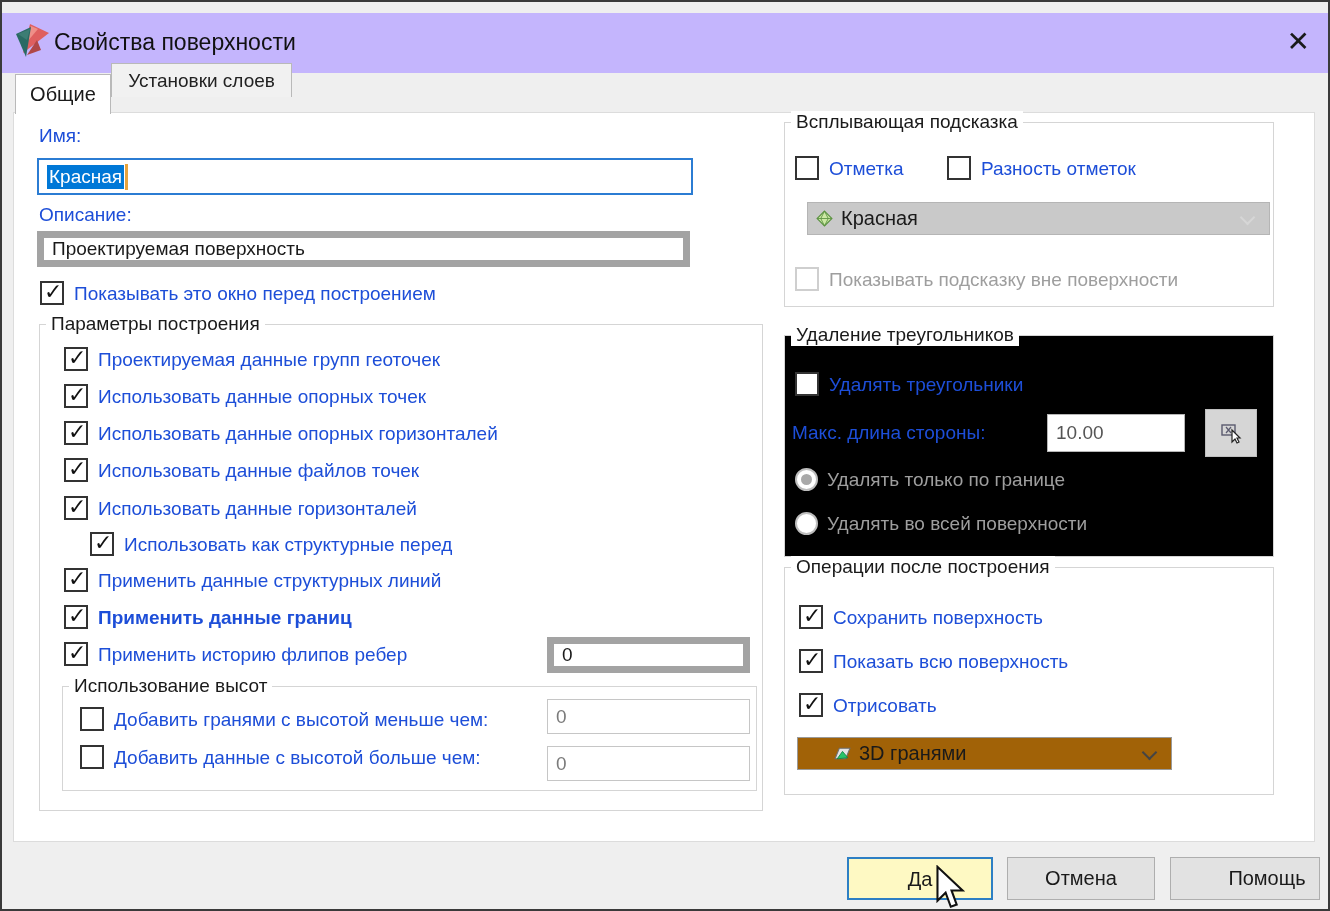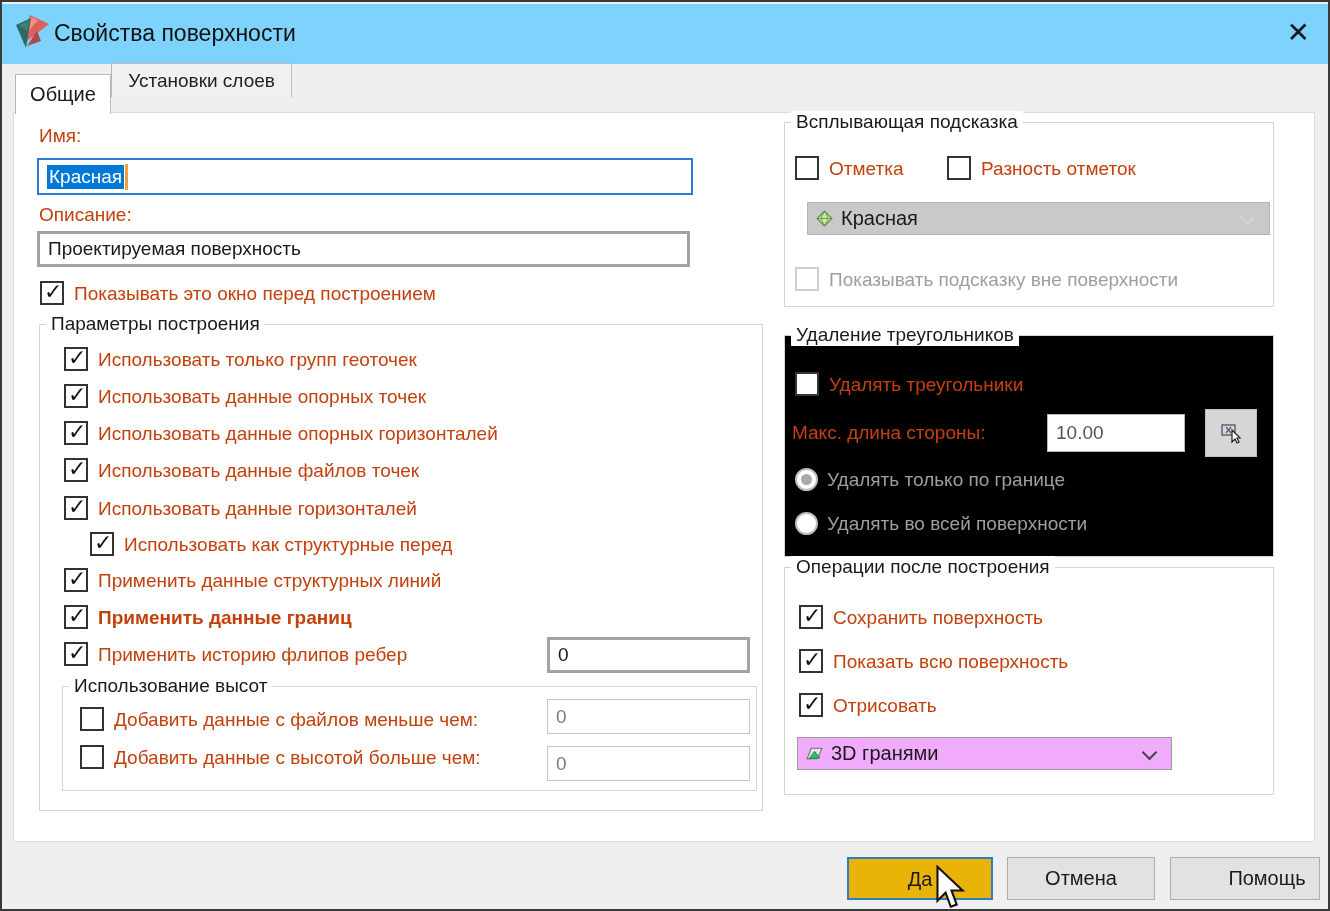--- a/index.html
+++ b/index.html
@@ -3,58 +3,58 @@
 <meta charset="utf-8">
 <style>
   * { margin:0; padding:0; box-sizing:border-box; }
   body { font-family:"Liberation Sans","DejaVu Sans",sans-serif; background:#888; }
   .window {
     position:relative; width:1330px; height:911px;
     background:#efefef; border:2px solid #3a3a3a; overflow:hidden;
     color:#1a1a1a;
   }
   
-  .titlebar { position:absolute; left:0; top:2px; width:100%; height:60px; background:#7dd3fc; }
+  .titlebar { position:absolute; left:0; top:11px; width:100%; height:60px; background:#c4b5fd; }
   .title-text { position:absolute; left:52px; top:16px; font-size:23px; color:#111; }
   .logo { position:absolute; left:12px; top:9px; }
   .close-btn { position:absolute; right:18px; top:12px; font-size:28px; font-weight:400; color:#1a1a1a; cursor:default; line-height:34px; }
   
   .tab { position:absolute; border:1px solid #b9b9b9; border-bottom:none; text-align:center; }
   .tab-active { left:13px; top:72px; width:96px; height:40px; background:#ffffff; z-index:3; font-size:20px; line-height:38px; }
   .tab-inactive { left:109px; top:61px; width:181px; height:34px; background:#f1f1f1; font-size:19px; line-height:33px; color:#222; }
   
   .page { position:absolute; left:11px; top:110px; width:1302px; height:730px; background:#ffffff; border:1px solid #dcdcdc; z-index:1; }
-  .lbl { position:absolute; font-size:19px; color:#c2410c; white-space:nowrap; z-index:2; }
+  .lbl { position:absolute; font-size:19px; color:#1d4ed8; white-space:nowrap; z-index:2; }
   .lbl-dis { color:#9e9e9e; }
   
-  .input { position:absolute; background:#fff; border:3px solid #a3a3a3; font-size:19px; padding-left:8px; display:flex; align-items:center; z-index:2; }
+  .input { position:absolute; background:#fff; border:7px solid #a3a3a3; font-size:19px; padding-left:8px; display:flex; align-items:center; z-index:2; }
   .input-focused { border:2px solid #2b7cd3; }
   .input-dis { border:1px solid #c6c6c6; color:#7b7b7b; }
   .sel-text { background:#0078d7; color:#ffffff; padding:1px 2px; }
   .caret { display:inline-block; width:3px; height:26px; background:#e8a33d; margin-left:1px; }
   
   .cb { position:absolute; width:24px; height:24px; background:#fff; border:2px solid #333; z-index:2; }
   .cb .mark { position:absolute; left:2px; top:-4px; font-size:22px; color:#111; }
   .cb-dis { border:2px solid #cfcfcf; }
   
   .radio { position:absolute; width:23px; height:23px; border:2px solid #bdbdbd; border-radius:50%; background:#fff; z-index:2; }
   .radio-sel::after { content:""; position:absolute; left:4px; top:4px; width:11px; height:11px; border-radius:50%; background:#a9a9a9; }
   
   .group { position:absolute; border:1px solid #d5d5d5; z-index:1; }
   .group-title { position:absolute; top:-12px; left:6px; background:#ffffff; padding:0 5px; font-size:19px; white-space:nowrap; }
   
   .dropdown { position:absolute; display:flex; align-items:center; font-size:20px; z-index:2; }
   .dd-gray { background:#c9c9c9; border:1px solid #b5b5b5; }
-  .dd-gray2 { background:#f0abfc; border:1px solid #9a9a9a; }
+  .dd-gray2 { background:#a16207; border:1px solid #9a9a9a;padding-left:28px; }
   .chev { position:absolute; width:11px; height:11px; border-right:2px solid #444; border-bottom:2px solid #444; transform:rotate(45deg); }
   .chev-light { border-color:#d6d6d6; }
   .dd-icon { margin-left:8px; margin-right:8px; display:flex; }
   
   .btn { position:absolute; height:43px; font-size:20px; text-align:center; line-height:41px; z-index:2; }
-  .btn-default { background:#eab308; border:2px solid #2d7fc4; }
+  .btn-default { background:#fef9c3; border:2px solid #2d7fc4; }
   .btn-normal { background:#e2e2e2; border:1px solid #aeaeae; }
   .pick-btn { position:absolute; background:#d6d6d6; border:1px solid #bfbfbf; display:flex; align-items:center; justify-content:center; z-index:2; }
   .cursor { position:absolute; z-index:10; }
 </style>
 </head>
 <body>
 
 <div class="window">
 
   <div class="titlebar">
@@ -88,21 +88,21 @@
     </span>
   <span class="lbl" style="left:72px; top:281px;">Показывать это окно перед построением</span>
 
   <div class="group" style="left:37px; top:322px; width:724px; height:487px; background:#fff;">
     <span class="group-title">Параметры построения</span>
   </div>
 
   <span class="cb" style="left:62px; top:345px;">
       <span class="mark">✓</span>
     </span>
-  <span class="lbl" style="left:96px; top:347px;">Использовать только групп геоточек</span>
+  <span class="lbl" style="left:96px; top:347px;">Проектируемая данные групп геоточек</span>
 
   <span class="cb" style="left:62px; top:382px;">
       <span class="mark">✓</span>
     </span>
   <span class="lbl" style="left:96px; top:384px;">Использовать данные опорных точек</span>
 
   <span class="cb" style="left:62px; top:419px;">
       <span class="mark">✓</span>
     </span>
   <span class="lbl" style="left:96px; top:421px;">Использовать данные опорных горизонталей</span>
@@ -136,21 +136,21 @@
       <span class="mark">✓</span>
     </span>
   <span class="lbl" style="left:96px; top:642px;">Применить историю флипов ребер</span>
   <div class="input" style="left:545px; top:635px; width:203px; height:36px;">0</div>
 
   <div class="group" style="left:60px; top:684px; width:695px; height:105px; background:#fff;">
     <span class="group-title">Использование высот</span>
   </div>
 
   <span class="cb" style="left:78px; top:705px;"></span>
-  <span class="lbl" style="left:112px; top:707px;">Добавить данные с файлов меньше чем:</span>
+  <span class="lbl" style="left:112px; top:707px;">Добавить гранями с высотой меньше чем:</span>
   <div class="input input-dis" style="left:545px; top:697px; width:203px; height:35px;">0</div>
 
   <span class="cb" style="left:78px; top:743px;"></span>
   <span class="lbl" style="left:112px; top:745px;">Добавить данные с высотой больше чем:</span>
   <div class="input input-dis" style="left:545px; top:744px; width:203px; height:35px;">0</div>
 
   <div class="group" style="left:782px; top:120px; width:490px; height:185px; background:#fff;">
     <span class="group-title">Всплывающая  подсказка</span>
   </div>
 

